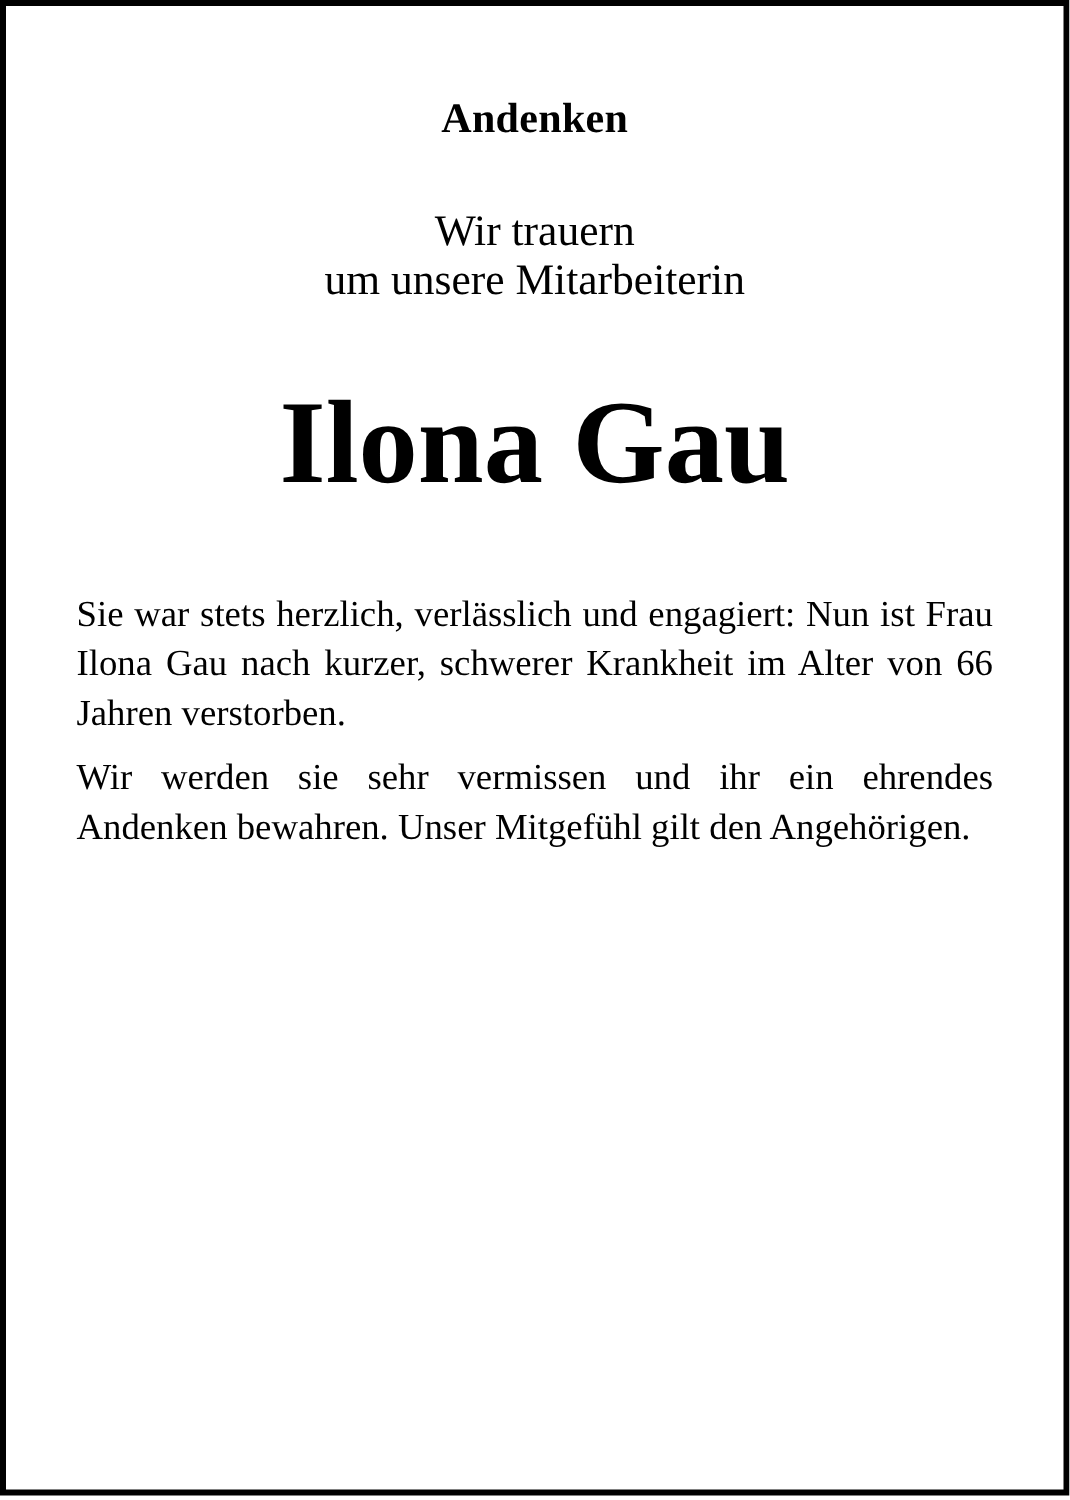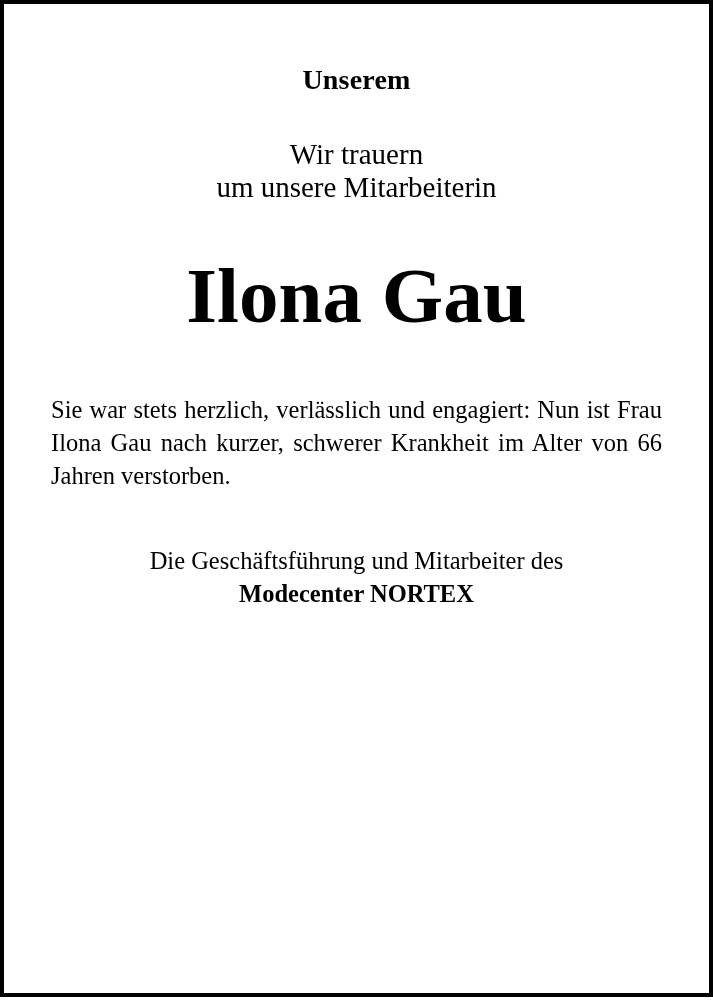--- a/index.html
+++ b/index.html
@@ -98,32 +98,29 @@
   .signature .sig-line.bold {
     font-weight: bold;
   }
 </style>
 </head>
 <body>
 
 <div id="notice">
   <div class="inner">
 
-    <div class="heading">Unserem</div>
+    <div class="heading">Andenken</div>
 
     <div class="subtitle">
       <span class="line">Wir trauern</span>
       <span class="line">um unsere Mitarbeiterin</span>
     </div>
 
     <div class="deceased-name">Ilona Gau</div>
 
     <div class="body-block">
       <p class="body-paragraph">Sie war stets herzlich, verlässlich und engagiert: Nun ist Frau Ilona Gau nach kurzer, schwerer Krankheit im Alter von 66 Jahren verstorben.</p>
+      <p class="body-paragraph">Wir werden sie sehr vermissen und ihr ein ehrendes Andenken bewahren. Unser Mitgefühl gilt den Angehörigen.</p>
     </div>
 
-    <div class="signature">
-      <span class="sig-line">Die Geschäftsführung und Mitarbeiter des</span>
-      <span class="sig-line bold">Modecenter NORTEX</span>
-    </div>
 
   </div>
 </div>
 
 </body></html>

